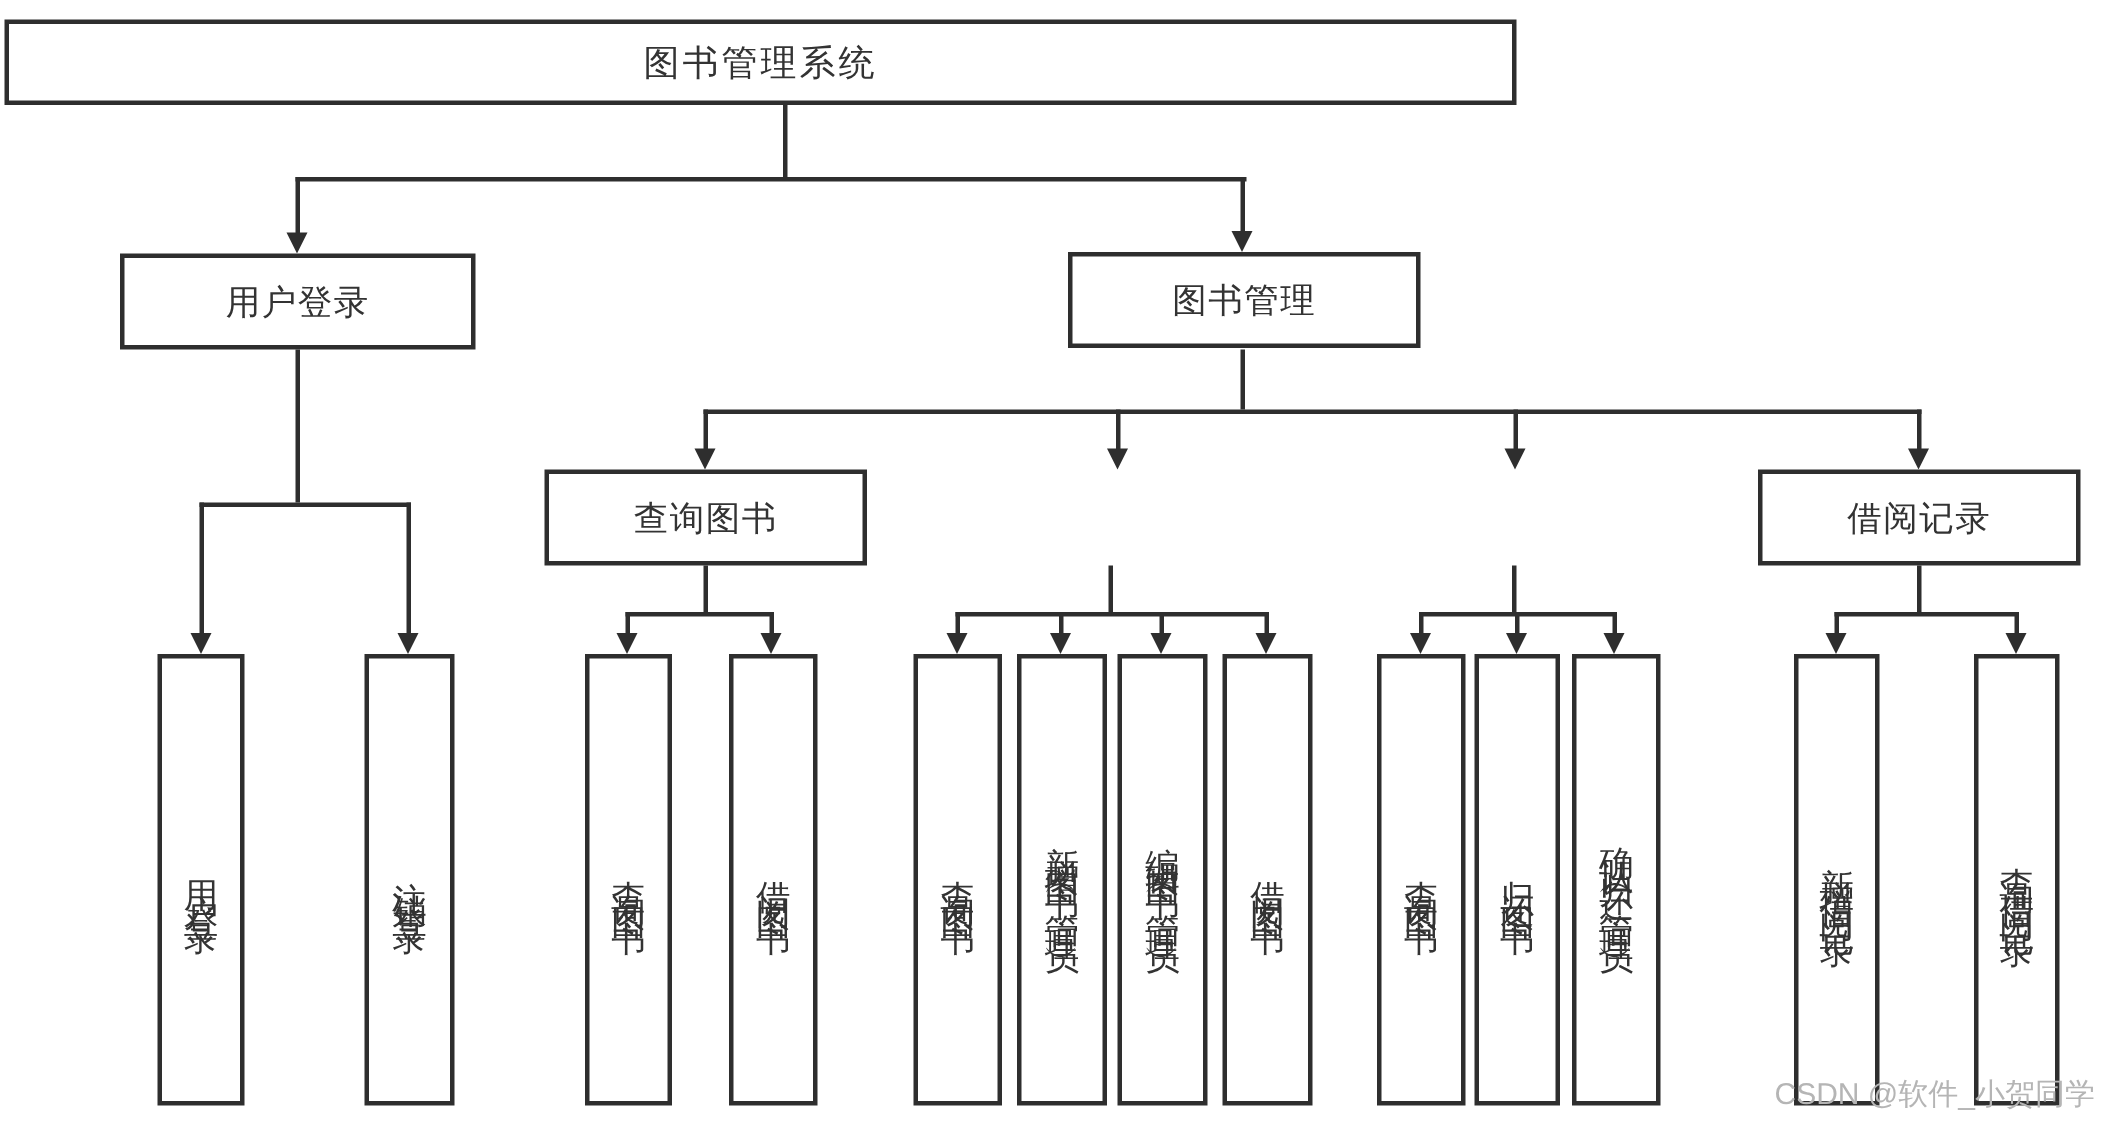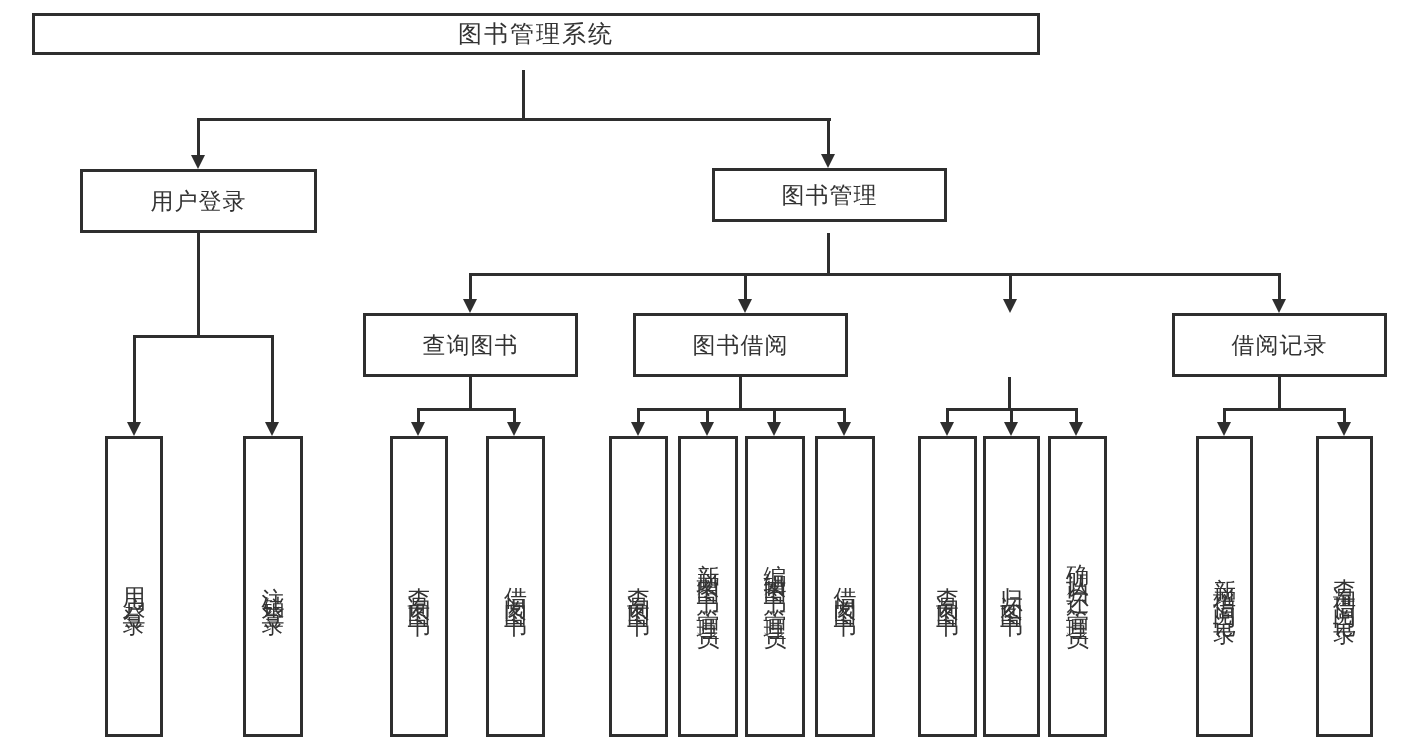--- a/index.html
+++ b/index.html
@@ -13,35 +13,35 @@
   .arrow{position:absolute;width:0;height:0;border-left:7px solid transparent;
          border-right:7px solid transparent;border-top:14px solid #2e2e2e;}
   .watermark{position:absolute;left:1183px;top:716px;font-size:20px;color:#b5b5b5;
              white-space:nowrap;z-index:10;}
 </style>
 </head>
 <body>
 
 <div id="canvas">
 
-  <div class="box root" style="left:32px;top:13px;width:1008px;height:42px;">
+  <div class="box root" style="left:3px;top:13px;width:1008px;height:57px;">
     <span class="label">图书管理系统</span>
   </div>
 
   <div class="line" style="left:522px;top:70px;width:3px;height:48px;"></div>
   <div class="line" style="left:197px;top:118px;width:634px;height:3px;"></div>
   <div class="line" style="left:197px;top:118px;width:3px;height:38px;"></div>
   <div class="arrow" style="left:191px;top:155px;"></div>
   <div class="line" style="left:827px;top:118px;width:3px;height:37px;"></div>
   <div class="arrow" style="left:821px;top:154px;"></div>
 
   <div class="box" style="left:80px;top:169px;width:237px;height:64px;">
     <span class="label">用户登录</span>
   </div>
-  <div class="box" style="left:712px;top:168px;width:235px;height:54px;">
+  <div class="box" style="left:712px;top:168px;width:235px;height:64px;">
     <span class="label">图书管理</span>
   </div>
 
   <div class="line" style="left:197px;top:233px;width:3px;height:102px;"></div>
   <div class="line" style="left:133px;top:335px;width:141px;height:3px;"></div>
   <div class="line" style="left:133px;top:335px;width:3px;height:88px;"></div>
   <div class="arrow" style="left:127px;top:422px;"></div>
   <div class="line" style="left:271px;top:335px;width:3px;height:88px;"></div>
   <div class="arrow" style="left:265px;top:422px;"></div>
 
@@ -51,23 +51,20 @@
   <div class="arrow" style="left:463px;top:299px;"></div>
   <div class="line" style="left:744px;top:273px;width:3px;height:28px;"></div>
   <div class="arrow" style="left:738px;top:299px;"></div>
   <div class="line" style="left:1009px;top:273px;width:3px;height:28px;"></div>
   <div class="arrow" style="left:1003px;top:299px;"></div>
   <div class="line" style="left:1278px;top:273px;width:3px;height:28px;"></div>
   <div class="arrow" style="left:1272px;top:299px;"></div>
 
   <div class="box" style="left:363px;top:313px;width:215px;height:64px;">
     <span class="label">查询图书</span>
-  </div>
-  <div class="box" style="left:633px;top:313px;width:215px;height:64px;">
-    <span class="label">图书借阅</span>
   </div>
   <div class="box" style="left:1172px;top:313px;width:215px;height:64px;">
     <span class="label">借阅记录</span>
   </div>
 
   <div class="line" style="left:469px;top:377px;width:3px;height:31px;"></div>
   <div class="line" style="left:417px;top:408px;width:99px;height:3px;"></div>
   <div class="line" style="left:417px;top:408px;width:3px;height:14px;"></div>
   <div class="arrow" style="left:411px;top:422px;"></div>
   <div class="line" style="left:513px;top:408px;width:3px;height:14px;"></div>
@@ -137,14 +134,15 @@
     <span class="label">确认归还（管理员）</span>
   </div>
 
   <div class="box v" style="left:1196px;top:436px;width:57px;height:301px;">
     <span class="label">新增借阅记录</span>
   </div>
   <div class="box v" style="left:1316px;top:436px;width:57px;height:301px;">
     <span class="label">查询借阅记录</span>
   </div>
 
+  <div class="watermark">CSDN @软件_小贺同学</div>
 
 </div>
 
 </body></html>

